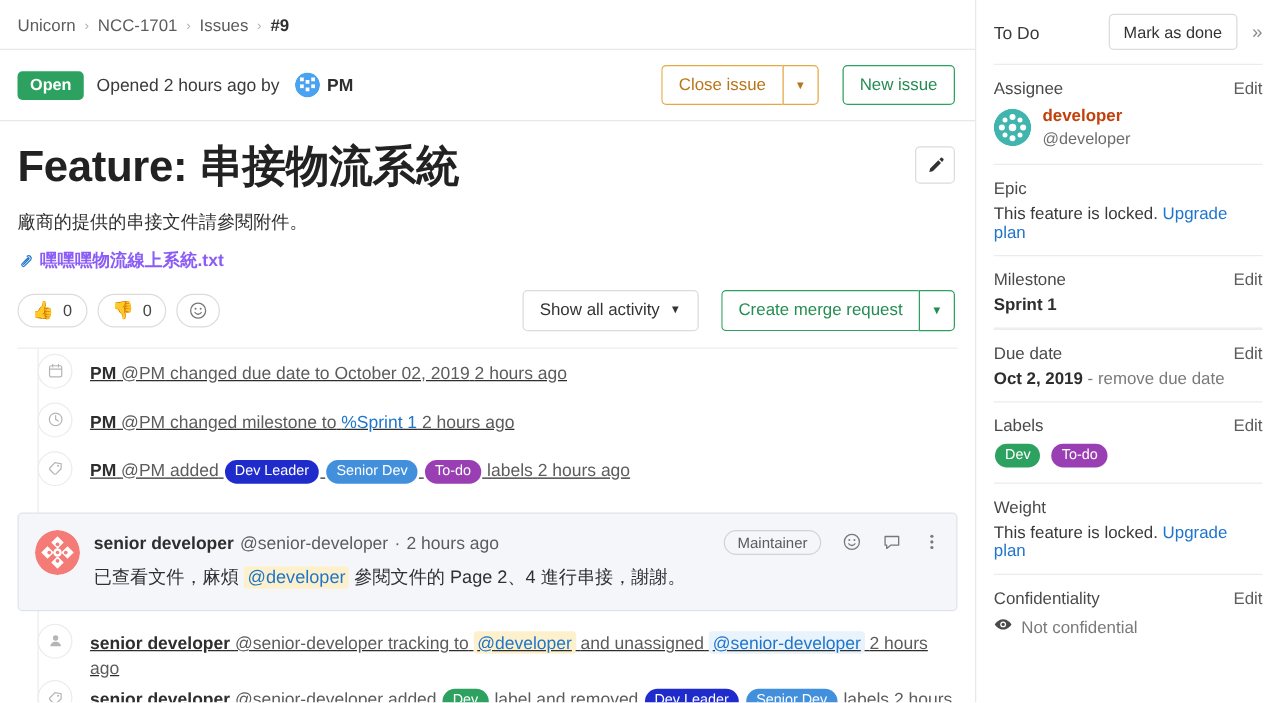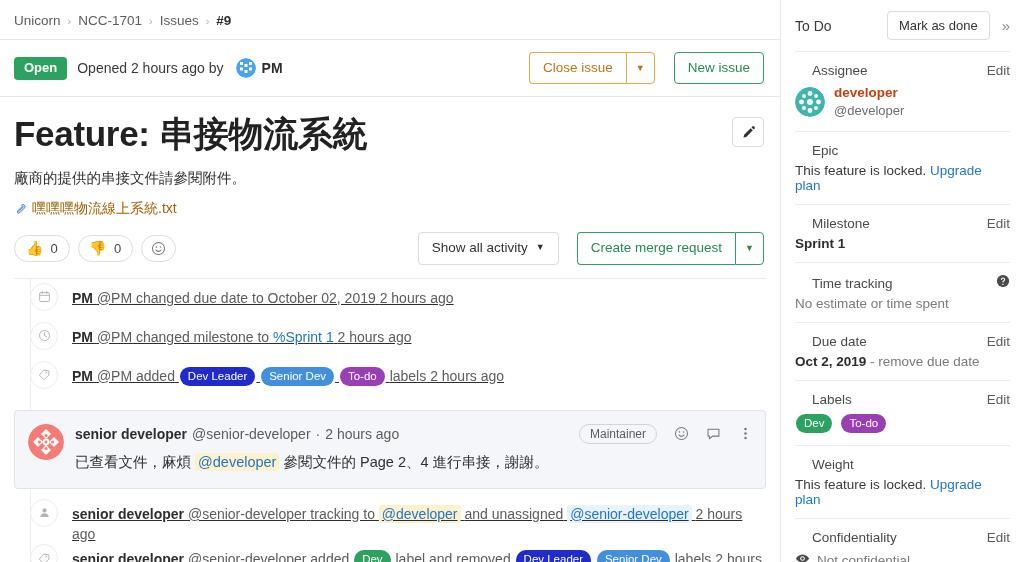--- a/index.html
+++ b/index.html
@@ -104,21 +104,21 @@
   .description {
     padding: 12px 16px 0 14px;
     font-size: 14.5px; color: #303030;
     line-height: 1.6;
   }
   .attachment {
     padding: 10px 16px 0 14px;
     display: flex; align-items: center; gap: 5px;
   }
   .attachment a {
-    color: #a16207; text-decoration: none; font-size: 14px;
+    color: #8b5cf6; text-decoration: none; font-size: 14px; font-weight: bold;
   }
 
   
   .react-bar {
     display: flex; align-items: center;
     padding: 14px 16px 13px 14px; gap: 8px;
   }
   .react-btn {
     border: 1px solid #dcdcdc; border-radius: 14px;
     background: #fff; padding: 4px 11px;
@@ -240,21 +240,21 @@
     padding: 6px 11px; cursor: pointer; color: #333;
     font-family: "Liberation Sans", sans-serif;
   }
   .collapse-icon {
     margin-left: 12px; color: #8c8c8c;
     font-size: 15px; cursor: pointer;
   }
   .sb-sep { height: 1px; background: #ececec; }
   .sb-block { padding: 11px 0 11px 0; }
   .sb-row {
-    display: flex; align-items: baseline; margin-left: 17px;
+    display: flex; align-items: baseline;
   }
   .sb-title { font-size: 13.5px; color: #4a4a4a; flex: 1; }
   .sb-edit {
     font-size: 13.5px; color: #5c5c5c;
     cursor: pointer; text-decoration: none;
   }
   .sb-value {
     margin-top: 5px; font-size: 13.5px; color: #3a3a3a;
   }
   .sb-value b { color: #2e2e2e; }
@@ -564,33 +564,20 @@
       <div class="sb-row">
         <span class="sb-title">Milestone</span>
         <a href="#" class="sb-edit">Edit</a>
       </div>
       <div class="sb-value">
         <b>Sprint 1</b>
       </div>
     </div>
     <div class="sb-sep"></div>
 
-    <div class="sb-block">
-      <div class="sb-row">
-        <span class="sb-title">Time tracking</span>
-        <span class="help-icon">
-          <svg width="14" height="14" viewBox="0 0 16 16">
-            <circle cx="8" cy="8" r="7" fill="#4a4a4a"></circle>
-            <path d="M6.3 6.2a1.75 1.75 0 1 1 2.3 1.7c-.4.2-.6.5-.6.9v.3" fill="none" stroke="#fff" stroke-width="1.25" stroke-linecap="round"></path>
-            <circle cx="8" cy="11.6" r="0.85" fill="#fff"></circle>
-          </svg>
-        </span>
-      </div>
-      <div class="sb-value sb-muted">No estimate or time spent</div>
-    </div>
     <div class="sb-sep"></div>
 
     <div class="sb-block">
       <div class="sb-row">
         <span class="sb-title">Due date</span>
         <a href="#" class="sb-edit">Edit</a>
       </div>
       <div class="sb-value">
         <b>Oct 2, 2019</b>
         <span class="sb-muted">- remove due date</span>

